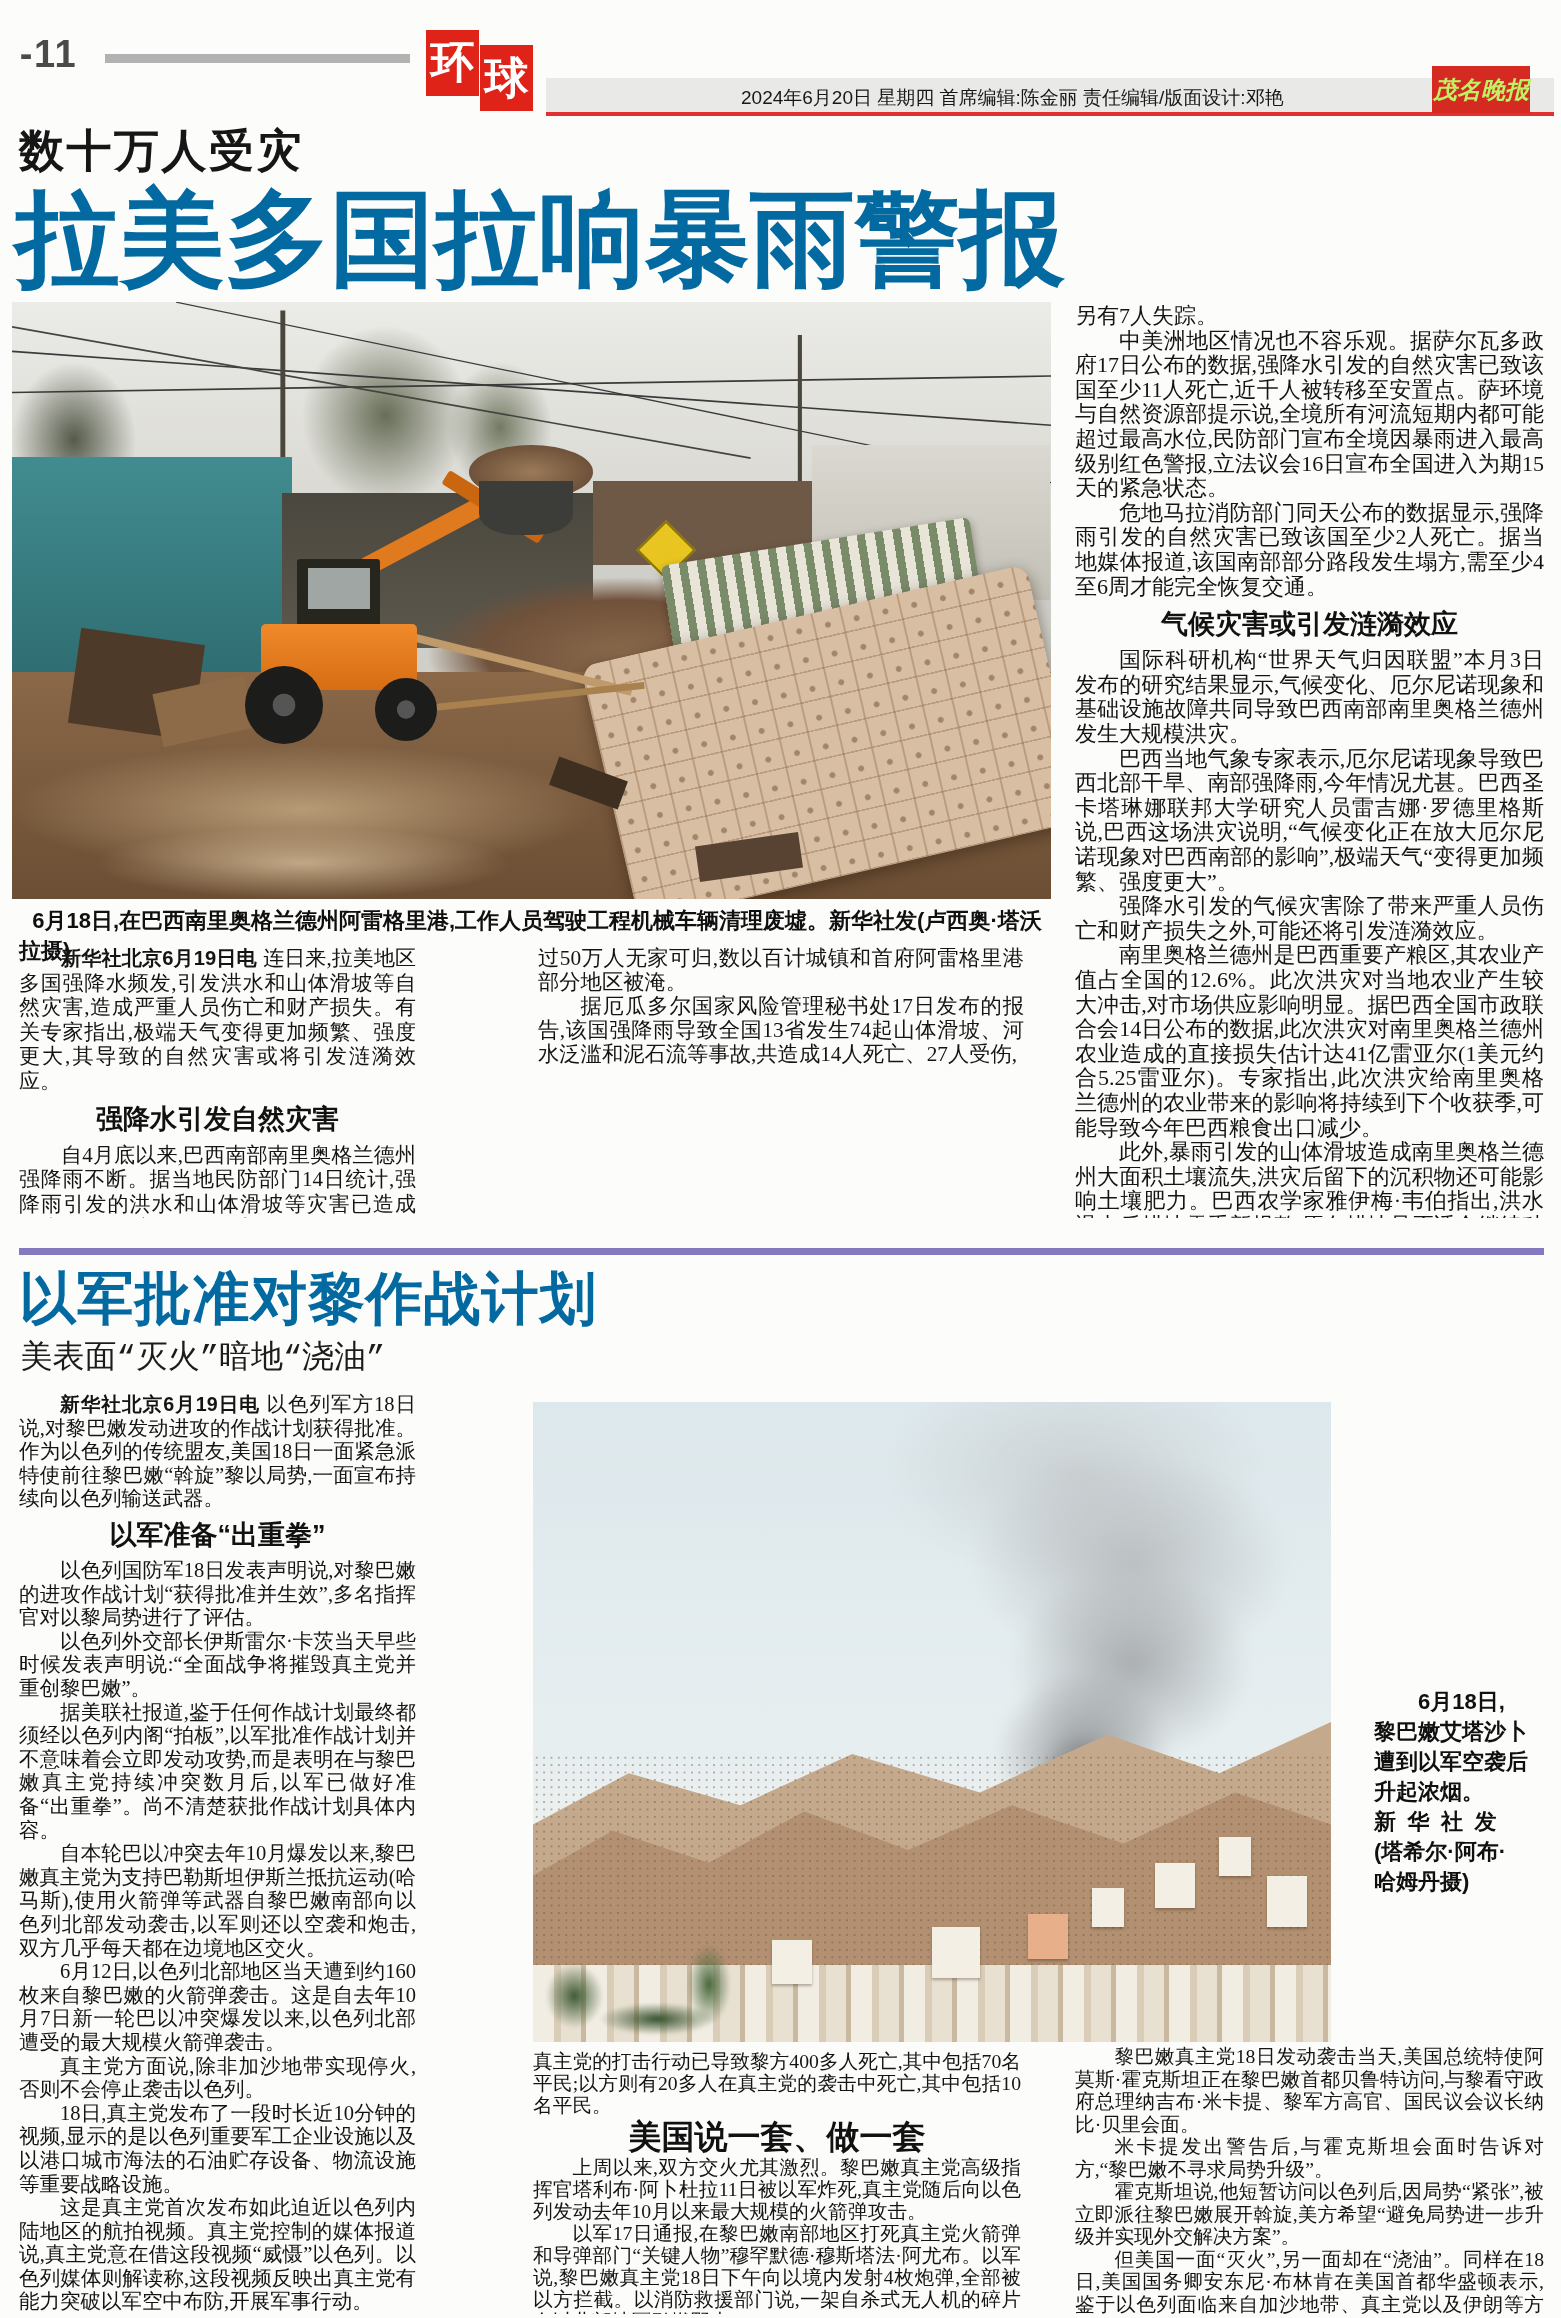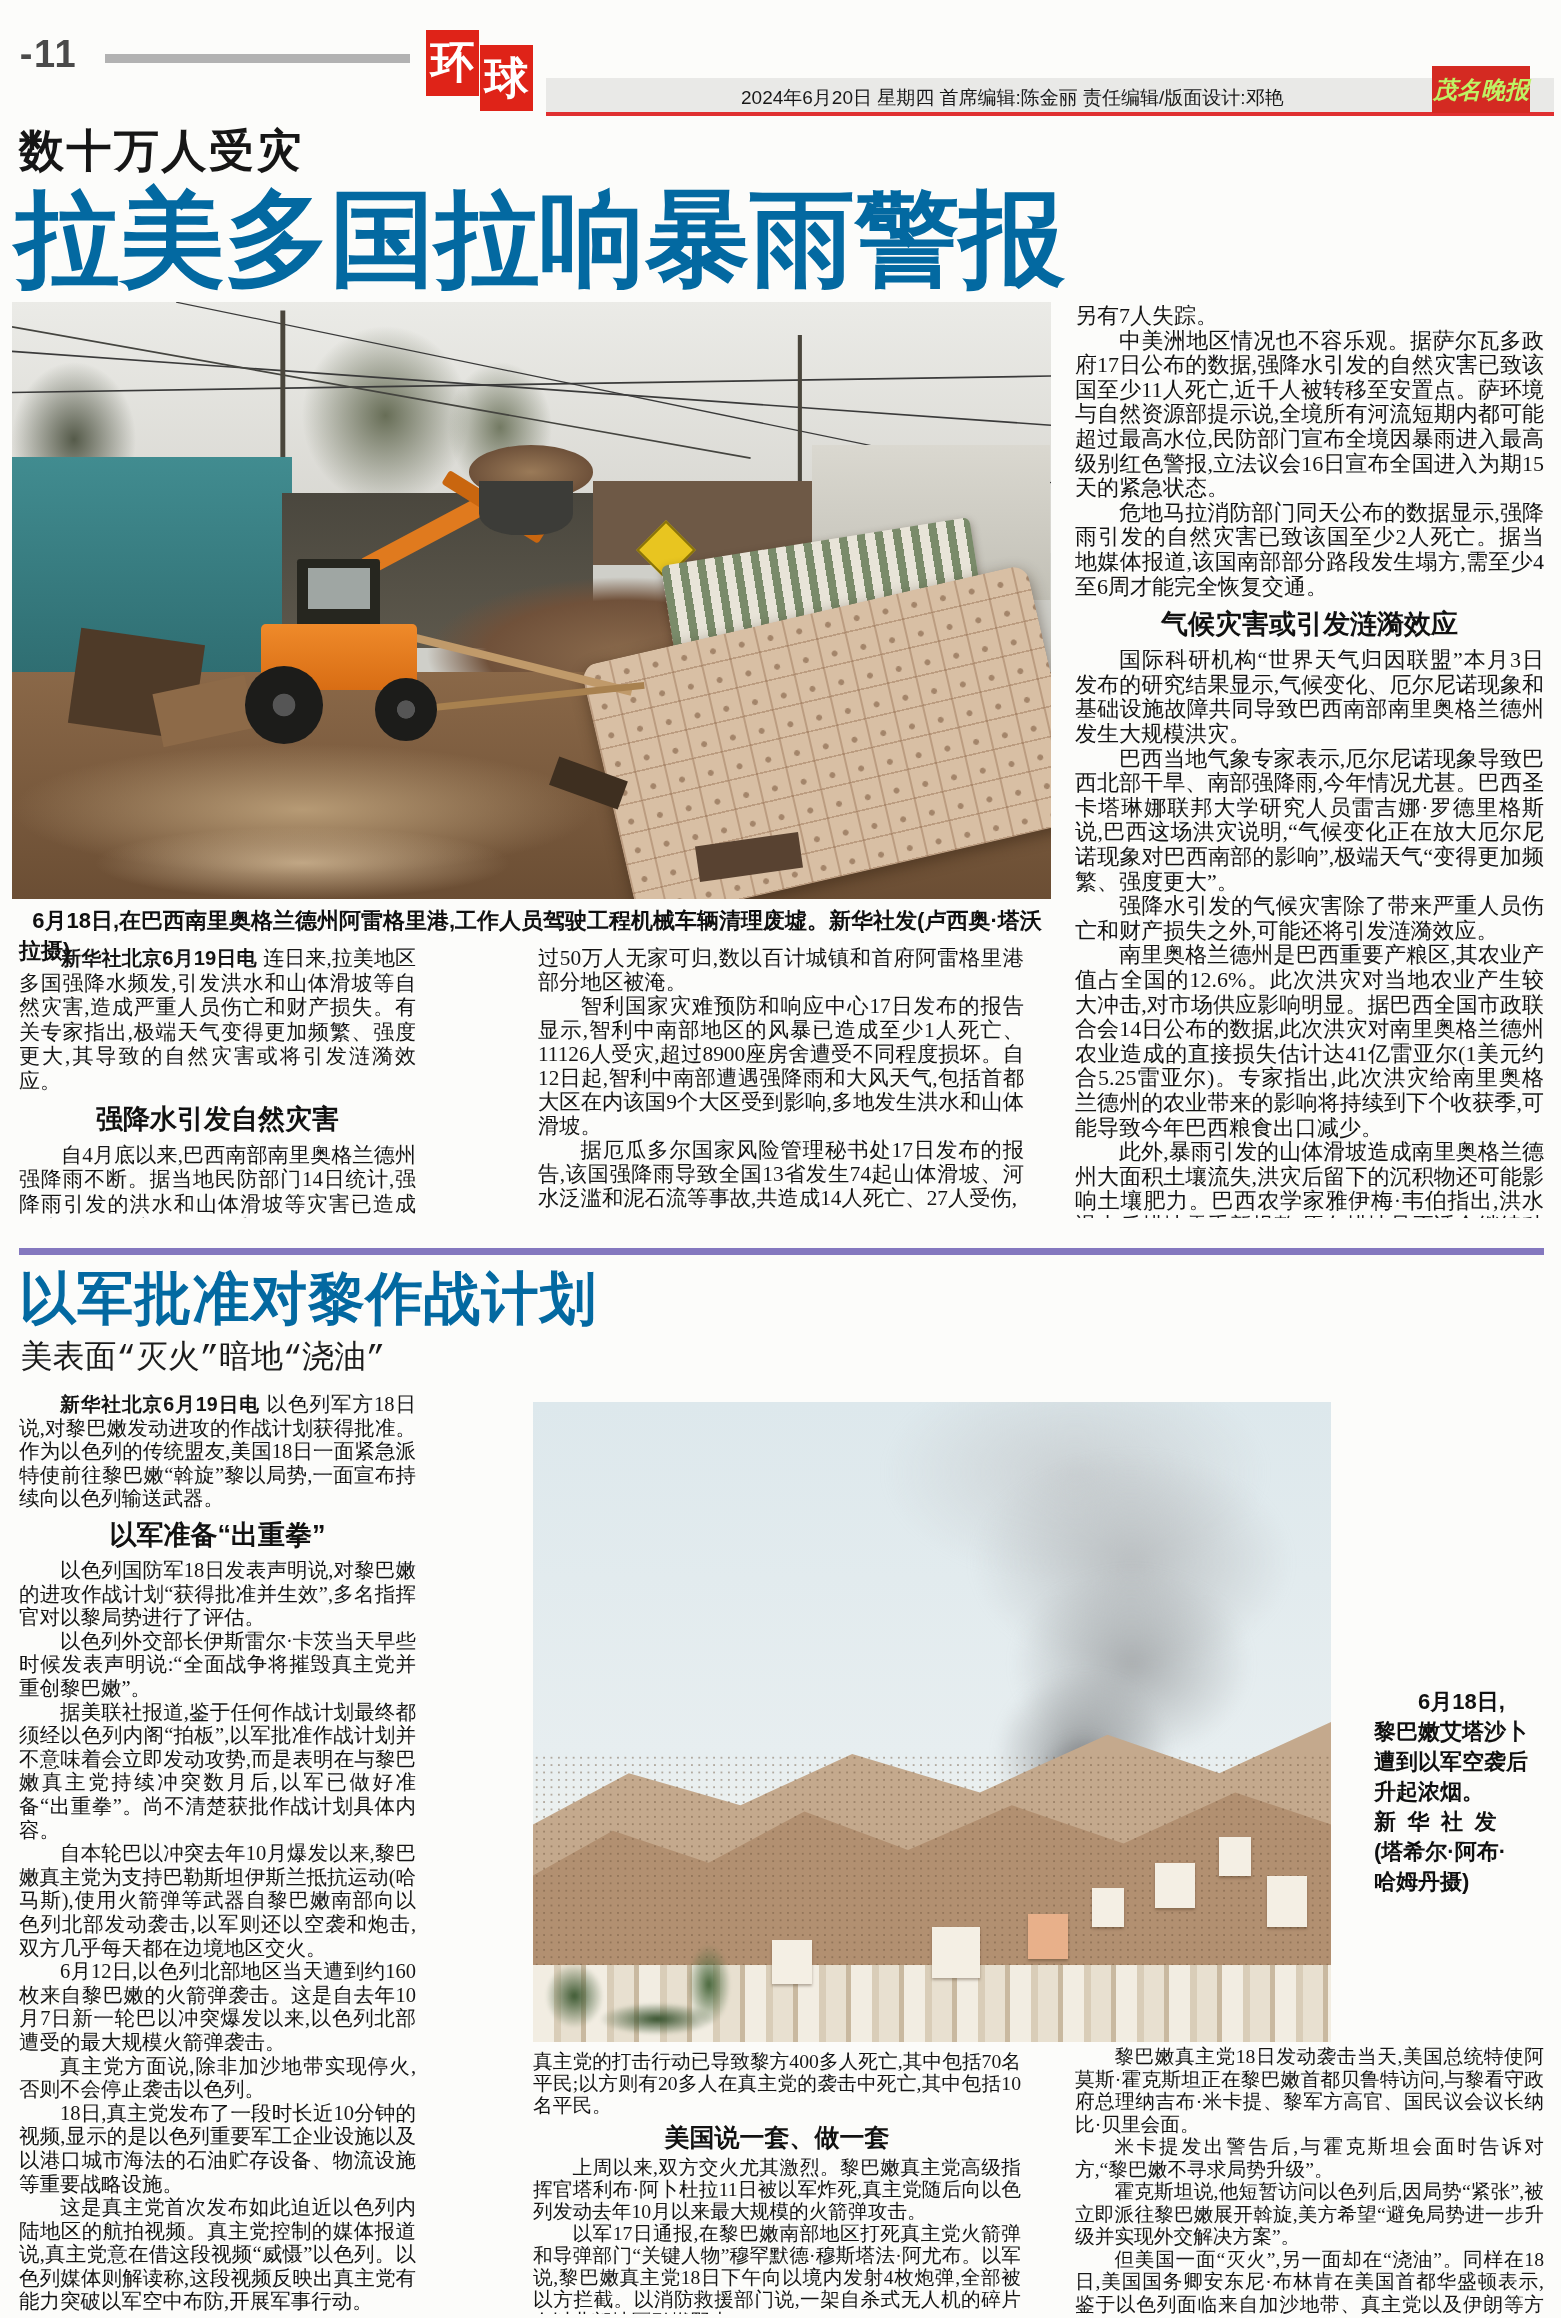--- a/index.html
+++ b/index.html
@@ -85,21 +85,21 @@
         font-weight:bold;font-size:22px;color:#101010;text-indent:0.6em;}
   
   .prule{left:19px;top:1248px;width:1525px;height:7.4px;background:#8478bf;}
   .headline2{left:19px;top:1261px;font-family:"Liberation Sans","DejaVu Sans",sans-serif;
              font-weight:900;font-size:57px;color:#0369a1;letter-spacing:0.8px;}
   .subtitle2{left:20.5px;top:1335px;font-family:Liberation Mono, monospace;
              font-weight:500;font-size:32px;color:#1c1c1c;}
   .c2a{left:19px;top:1393px;width:397px;height:919px;font-size:20.5px;line-height:23.6px;}
   .c2b{left:533px;top:2050px;width:488px;height:264px;font-size:19.7px;line-height:22px;}
   .c2c{left:1075px;top:2045px;width:469px;height:269px;font-size:19.7px;line-height:22.5px;}
-  .c2b .subhead,.c2c .subhead{font-size:25px;margin:9.8px 0 8.2px 0 !important;}
+  .c2b .subhead,.c2c .subhead{font-size:33px;margin:9.8px 0 8.2px 0 !important;}
   
   .photo2{left:533px;top:1402px;width:798px;height:640px;overflow:hidden;
           background:linear-gradient(#dde8ec 0%,#e7eef0 55%,#eef1ee 70%);}
   .puff{position:absolute;border-radius:50%;filter:blur(5.7px);}
   .pf1{left:58%;top:42%;width:22%;height:26%;background:radial-gradient(closest-side,rgba(135,138,140,.85),rgba(135,138,140,0));}
   .pf2{left:60%;top:26%;width:30%;height:30%;background:radial-gradient(closest-side,rgba(156,159,161,.8),rgba(156,159,161,0));}
   .pf3{left:55%;top:8%;width:40%;height:34%;background:radial-gradient(closest-side,rgba(175,178,180,.75),rgba(175,178,180,0));}
   .pf4{left:44%;top:-6%;width:48%;height:34%;background:radial-gradient(closest-side,rgba(190,193,195,.6),rgba(190,193,195,0));}
   .pf5{left:63%;top:52%;width:12%;height:14%;background:radial-gradient(closest-side,rgba(110,112,115,.9),rgba(110,112,115,0));}
   .hill-far{left:0;top:0;width:100%;height:100%;background:#c4a98d;
@@ -194,21 +194,20 @@
   <div class="abs cap1">6月18日,在巴西南里奥格兰德州阿雷格里港,工作人员驾驶工程机械车辆清理废墟。新华社发(卢西奥·塔沃拉摄)</div>
 
   <div class="col c1a">
     <p><b class="lead">新华社北京6月19日电</b><span>连日来,拉美地区多国强降水频发,引发洪水和山体滑坡等自然灾害,造成严重人员伤亡和财产损失。有关专家指出,极端天气变得更加频繁、强度更大,其导致的自然灾害或将引发涟漪效应。</span></p>
     <p class="subhead">强降水引发自然灾害</p>
     <p>自4月底以来,巴西南部南里奥格兰德州强降雨不断。据当地民防部门14日统计,强降雨引发的洪水和山体滑坡等灾害已造成至少176人死亡、806人受伤,超</p>
   </div>
 
   <div class="col c1b">
     <p class="noind">过50万人无家可归,数以百计城镇和首府阿雷格里港部分地区被淹。</p>
-    <p>智利国家灾难预防和响应中心17日发布的报告显示,智利中南部地区的风暴已造成至少1人死亡、11126人受灾,超过8900座房舍遭受不同程度损坏。自12日起,智利中南部遭遇强降雨和大风天气,包括首都大区在内该国9个大区受到影响,多地发生洪水和山体滑坡。</p>
     <p>据厄瓜多尔国家风险管理秘书处17日发布的报告,该国强降雨导致全国13省发生74起山体滑坡、河水泛滥和泥石流等事故,共造成14人死亡、27人受伤,</p>
   </div>
 
   <div class="col c1c">
     <p class="noind">另有7人失踪。</p>
     <p>中美洲地区情况也不容乐观。据萨尔瓦多政府17日公布的数据,强降水引发的自然灾害已致该国至少11人死亡,近千人被转移至安置点。萨环境与自然资源部提示说,全境所有河流短期内都可能超过最高水位,民防部门宣布全境因暴雨进入最高级别红色警报,立法议会16日宣布全国进入为期15天的紧急状态。</p>
     <p>危地马拉消防部门同天公布的数据显示,强降雨引发的自然灾害已致该国至少2人死亡。据当地媒体报道,该国南部部分路段发生塌方,需至少4至6周才能完全恢复交通。</p>
     <p class="subhead">气候灾害或引发涟漪效应</p>
     <p>国际科研机构“世界天气归因联盟”本月3日发布的研究结果显示,气候变化、厄尔尼诺现象和基础设施故障共同导致巴西南部南里奥格兰德州发生大规模洪灾。</p>
     <p>巴西当地气象专家表示,厄尔尼诺现象导致巴西北部干旱、南部强降雨,今年情况尤甚。巴西圣卡塔琳娜联邦大学研究人员雷吉娜·罗德里格斯说,巴西这场洪灾说明,“气候变化正在放大厄尔尼诺现象对巴西南部的影响”,极端天气“变得更加频繁、强度更大”。</p>

